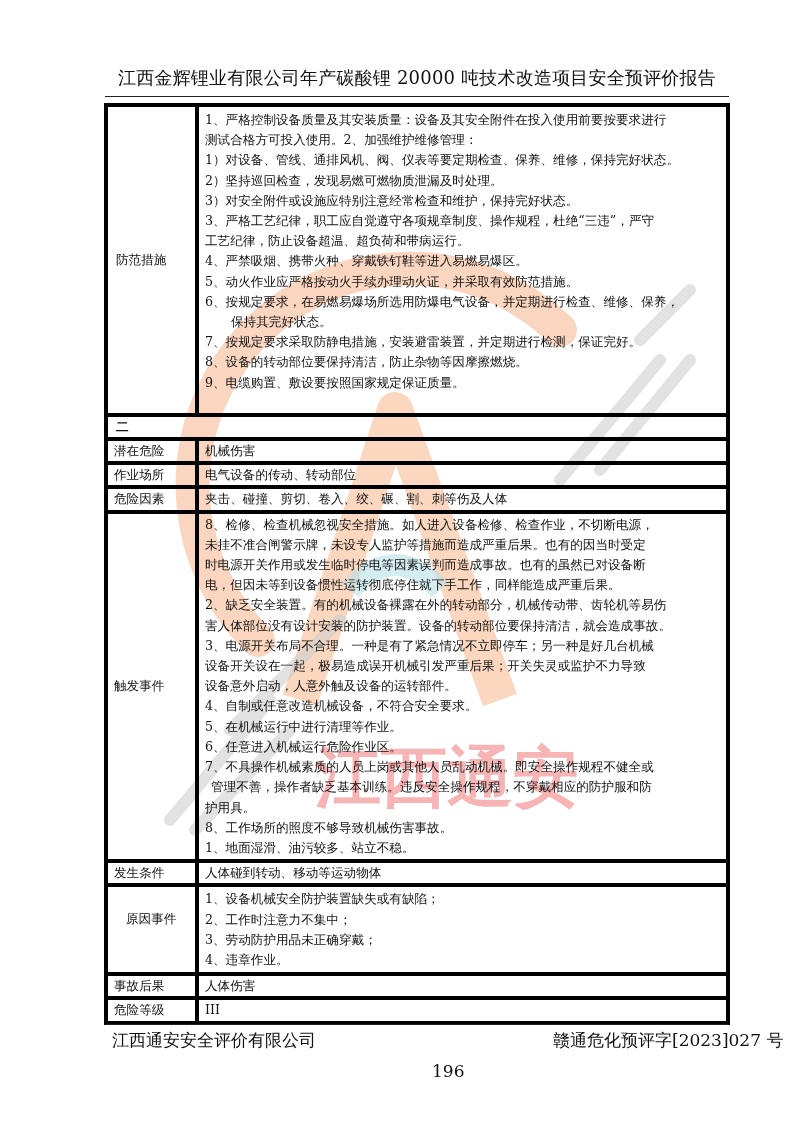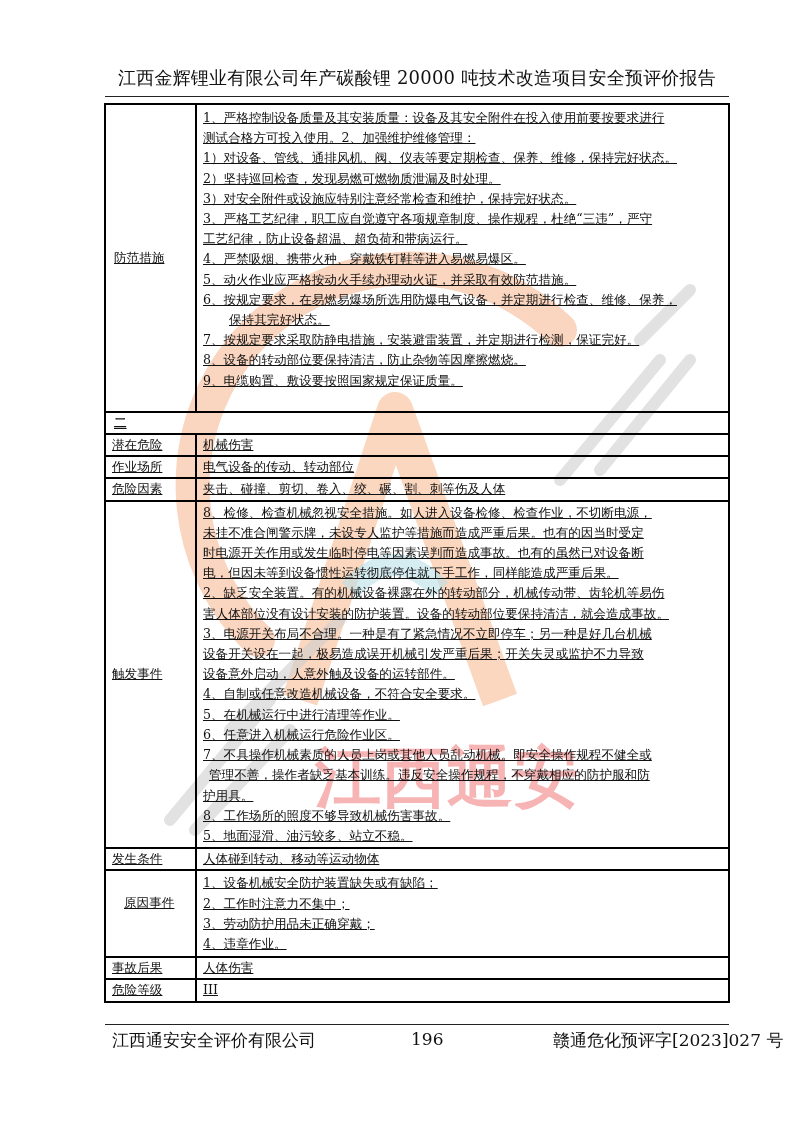--- a/index.html
+++ b/index.html
@@ -4,21 +4,21 @@
 <style>
   html, body { margin: 0; padding: 0; background: #ffffff; }
   body { width: 794px; height: 1123px; position: relative; overflow: hidden;
          font-family: "DejaVu Serif", "Liberation Serif", serif; color: #111; }
   .page-header { position: absolute; left: 105px; top: 66px; width: 624px; text-align: center;
                  font-size: 18px; letter-spacing: 0.2px; }
   .header-rule { position: absolute; left: 105px; top: 96px; width: 624px; height: 0;
                  border-top: 1.3px solid #222; }
   table.risk { position: absolute; left: 104px; top: 103px; width: 626px; border-collapse: collapse;
                font-size: 12.6px; line-height: 20.2px; table-layout: fixed; }
-  table.risk td { border: 2px solid #000000; padding: 0 6px; vertical-align: middle; text-decoration: underline; }
+  table.risk td { border: 4px solid #000000; padding: 0 6px; vertical-align: middle; }
   .col1 { width: 91px; }
   td.label { padding-left: 8px; }
   td.content { padding-left: 7px; }
   .indent { padding-left: 26px; }
   .footer-rule { position: absolute; left: 105px; top: 1024px; width: 624px; border-top: 1px solid #222; }
   .footer { position: absolute; top: 1029px; font-size: 17px; }
   .watermark { position: absolute; left: 0; top: 0; width: 794px; height: 1123px; pointer-events: none; }
 </style>
 </head>
 <body>
@@ -102,21 +102,21 @@
         <div>3、电源开关布局不合理。一种是有了紧急情况不立即停车；另一种是好几台机械</div>
         <div>设备开关设在一起，极易造成误开机械引发严重后果；开关失灵或监护不力导致</div>
         <div>设备意外启动，人意外触及设备的运转部件。</div>
         <div>4、自制或任意改造机械设备，不符合安全要求。</div>
         <div>5、在机械运行中进行清理等作业。</div>
         <div>6、任意进入机械运行危险作业区。</div>
         <div>7、不具操作机械素质的人员上岗或其他人员乱动机械。即安全操作规程不健全或</div>
         <div style="padding-left:6px;">管理不善，操作者缺乏基本训练。违反安全操作规程，不穿戴相应的防护服和防</div>
         <div>护用具。</div>
         <div>8、工作场所的照度不够导致机械伤害事故。</div>
-        <div>5、地面湿滑、油污较多、站立不稳。</div>
+        <div>1、地面湿滑、油污较多、站立不稳。</div>
       </td>
     </tr>
     <tr>
       <td class="label">发生条件</td>
       <td class="content">人体碰到转动、移动等运动物体</td>
     </tr>
     <tr>
       <td class="label" style="vertical-align:top; padding-top:22px;padding-left:18px;">原因事件</td>
       <td class="content" style="padding-top:2px; padding-bottom:2px;">
         <div>1、设备机械安全防护装置缺失或有缺陷；</div>
@@ -131,14 +131,14 @@
     </tr>
     <tr>
       <td class="label">危险等级</td>
       <td class="content">III</td>
     </tr>
   </tbody>
 </table>
 
 <div class="footer-rule"></div>
 <div class="footer" style="left:112px;">江西通安安全评价有限公司</div>
-<div class="footer" style="left:411px;">196</div>
+<div class="footer" style="left:432px;margin-top:32px;">196</div>
 <div class="footer" style="left:553px;">赣通危化预评字[2023]027 号</div>
 
 </body></html>

